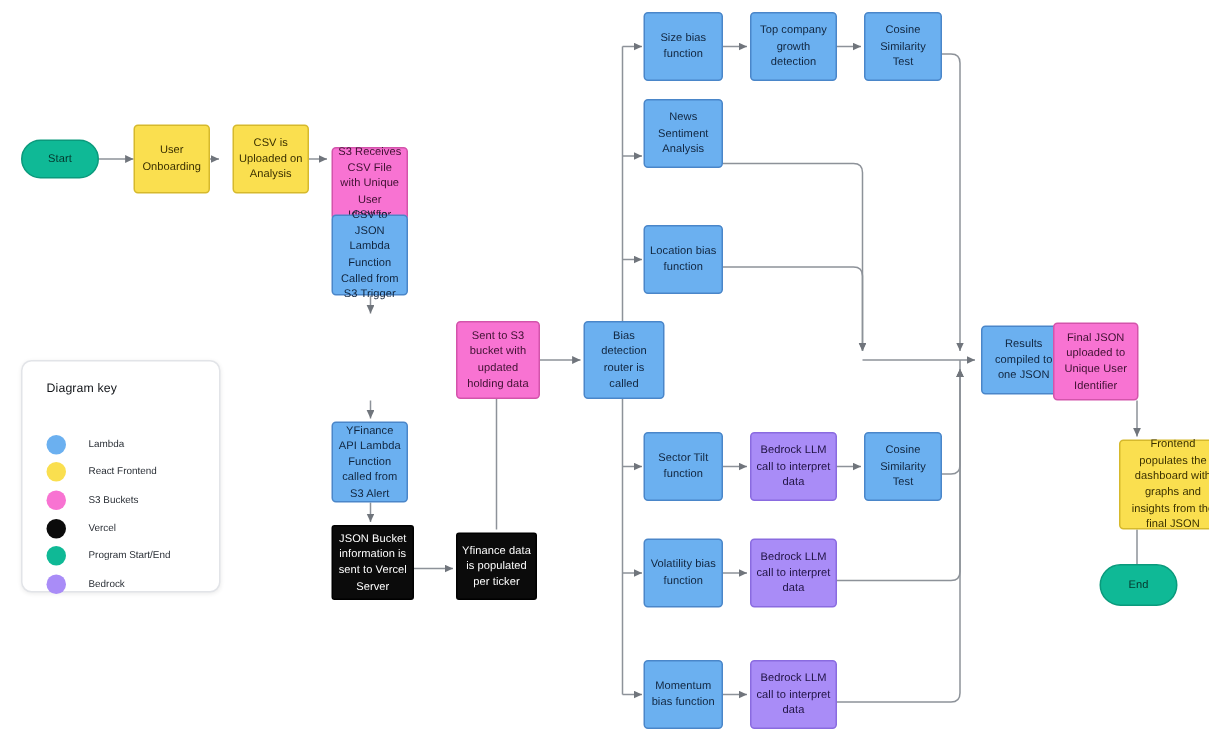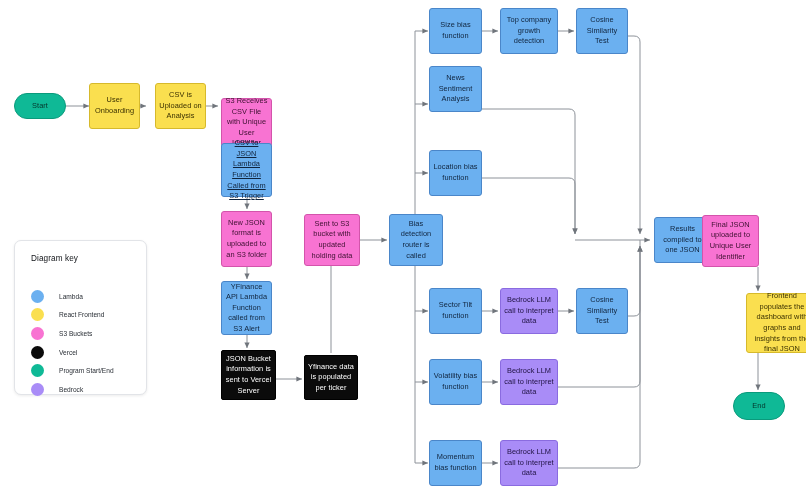--- a/index.html
+++ b/index.html
@@ -156,27 +156,24 @@
   </div>
 
   <div class="node n-react" style="left:155px;top:83px;width:51px;height:46px;">
     <span>CSV is Uploaded on Analysis</span>
   </div>
 
   <div class="node n-s3" style="left:221px;top:98px;width:51px;height:49px;">
     <span>S3 Receives CSV File with Unique User Identifier</span>
   </div>
 
-  <div class="node n-lambda" style="left:221px;top:143px;width:51px;height:54px;text-decoration:underline;">
+  <div class="node n-lambda" style="left:221px;top:143px;width:51px;height:54px;">
     <span>CSV to JSON Lambda Function Called from S3 Trigger</span>
   </div>
 
-  <div class="node n-s3" style="left:221px;top:211px;width:51px;height:56px;">
-    <span>New JSON format is uploaded to an S3 folder</span>
-  </div>
 
   <div class="node n-lambda" style="left:221px;top:281px;width:51px;height:54px;">
     <span>YFinance API Lambda Function called from S3 Alert</span>
   </div>
 
   <div class="node n-vercel" style="left:221px;top:350px;width:55px;height:50px;">
     <span>JSON Bucket information is sent to Vercel Server</span>
   </div>
 
   <div class="node n-vercel" style="left:304px;top:355px;width:54px;height:45px;">
@@ -238,21 +235,21 @@
   </div>
 
   <div class="node n-s3" style="left:702px;top:215px;width:57px;height:52px;">
     <span>Final JSON uploaded to Unique User Identifier</span>
   </div>
 
   <div class="node n-react" style="left:723px;top:293px;width:72px;height:60px;margin-left:23px;">
     <span>Frontend populates the dashboard with graphs and insights from the final JSON</span>
   </div>
 
-  <div class="node n-term" style="left:733px;top:392px;width:52px;height:28px;">
+  <div class="node n-term" style="left:733px;top:376px;width:52px;height:28px;">
     <span>End</span>
   </div>
 
   <div id="legend">
     <div class="lg-title">Diagram key</div>
     <div id="legend-rows">
         <div class="lg-row">
           <div class="lg-dot" style="background: rgb(107, 176, 240);"></div>
           <div class="lg-label">Lambda</div>
         </div>

